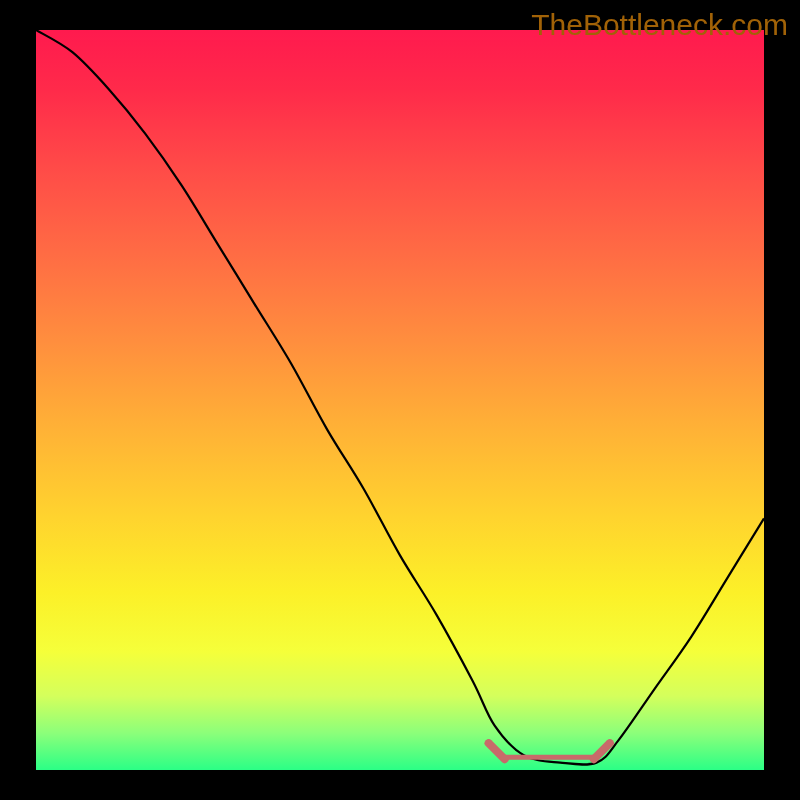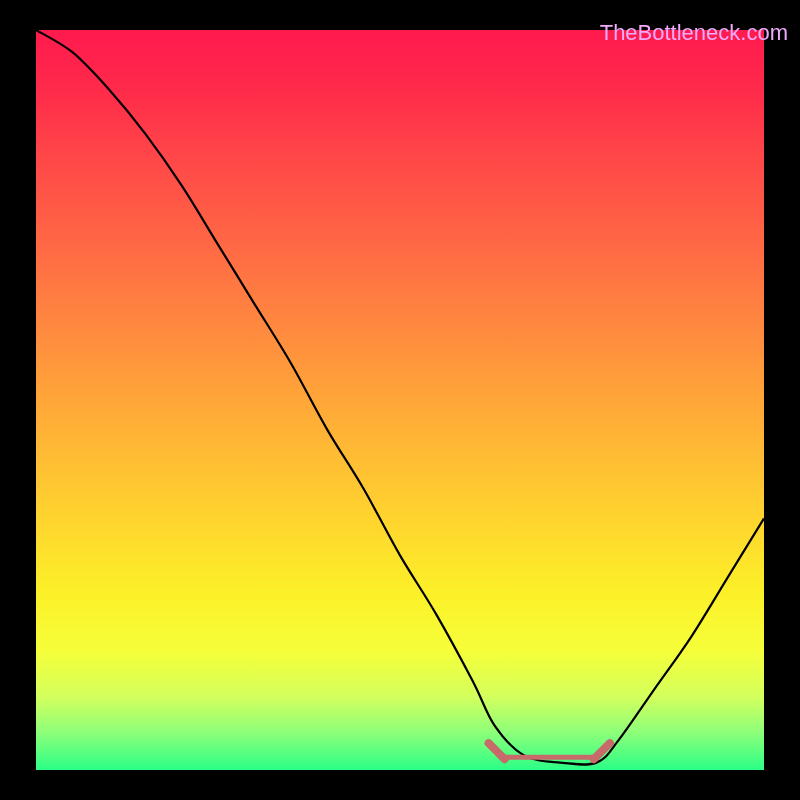--- a/index.html
+++ b/index.html
@@ -6,24 +6,24 @@
   body {
     width: 800px;
     height: 800px;
     background: #000;
     position: relative;
     font-family: Arial, sans-serif;
     overflow: hidden;
   }
   .watermark {
     position: absolute;
-    top: 20px;
+    top: 8px;
     right: 12px;
-    color: #f0abfc;
-    font-size: 22px;
+    color: #a16207;
+    font-size: 30px;
     font-weight: 500;
     z-index: 10;
   }
   .plot-area {
     position: absolute;
     left: 36px;
     top: 30px;
     width: 728px;
     height: 740px;
     overflow: hidden;

